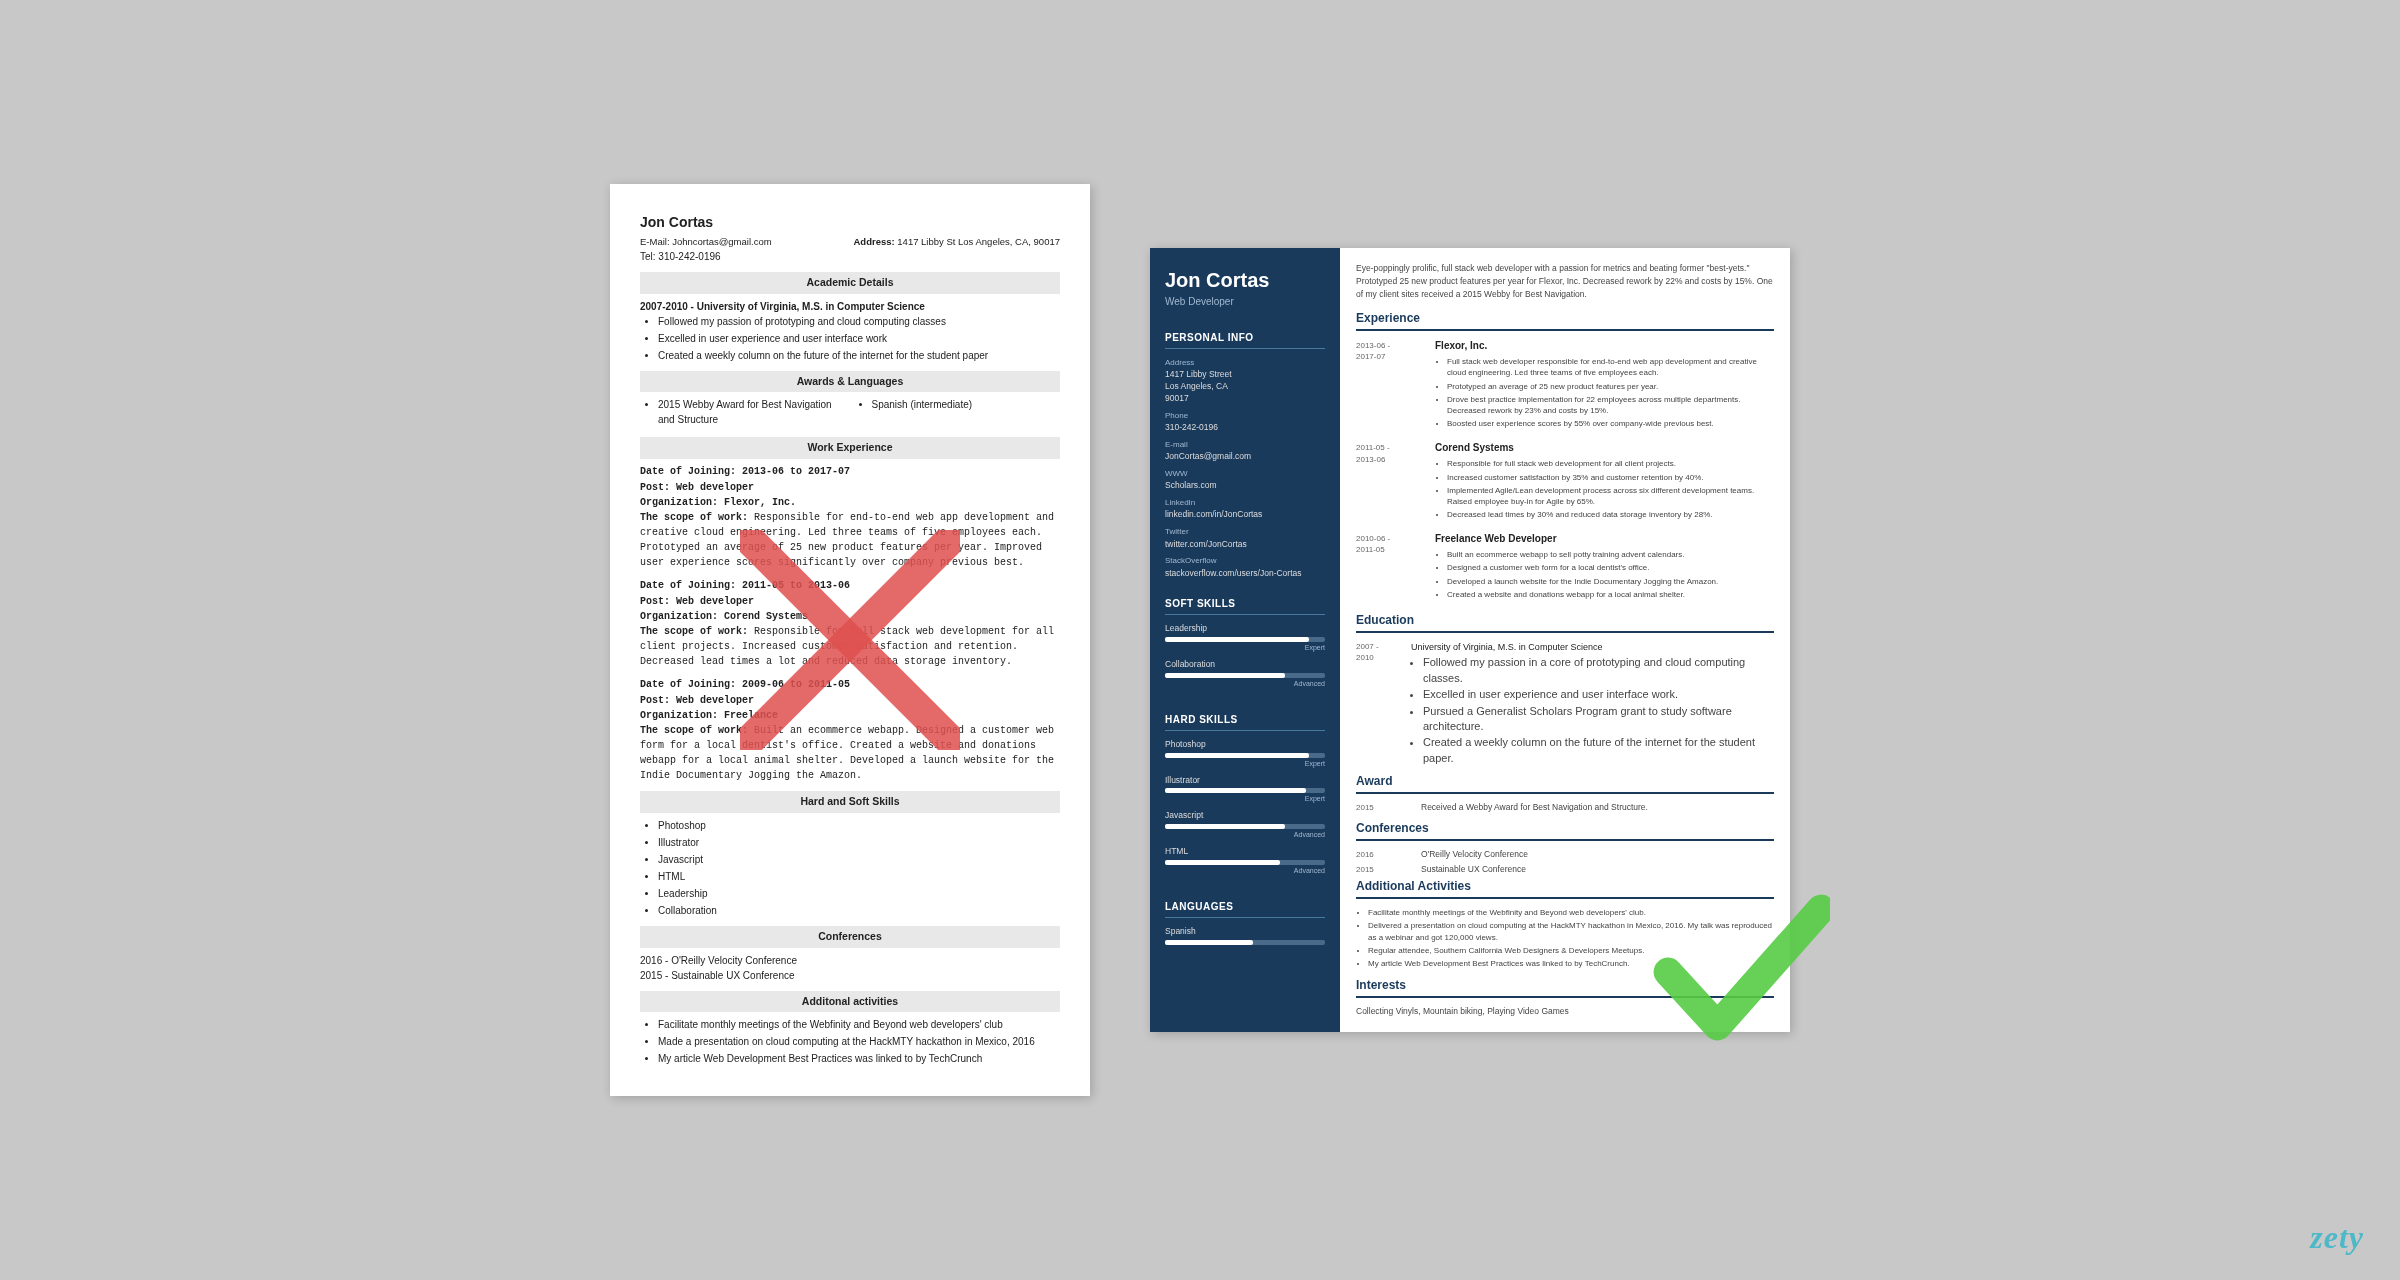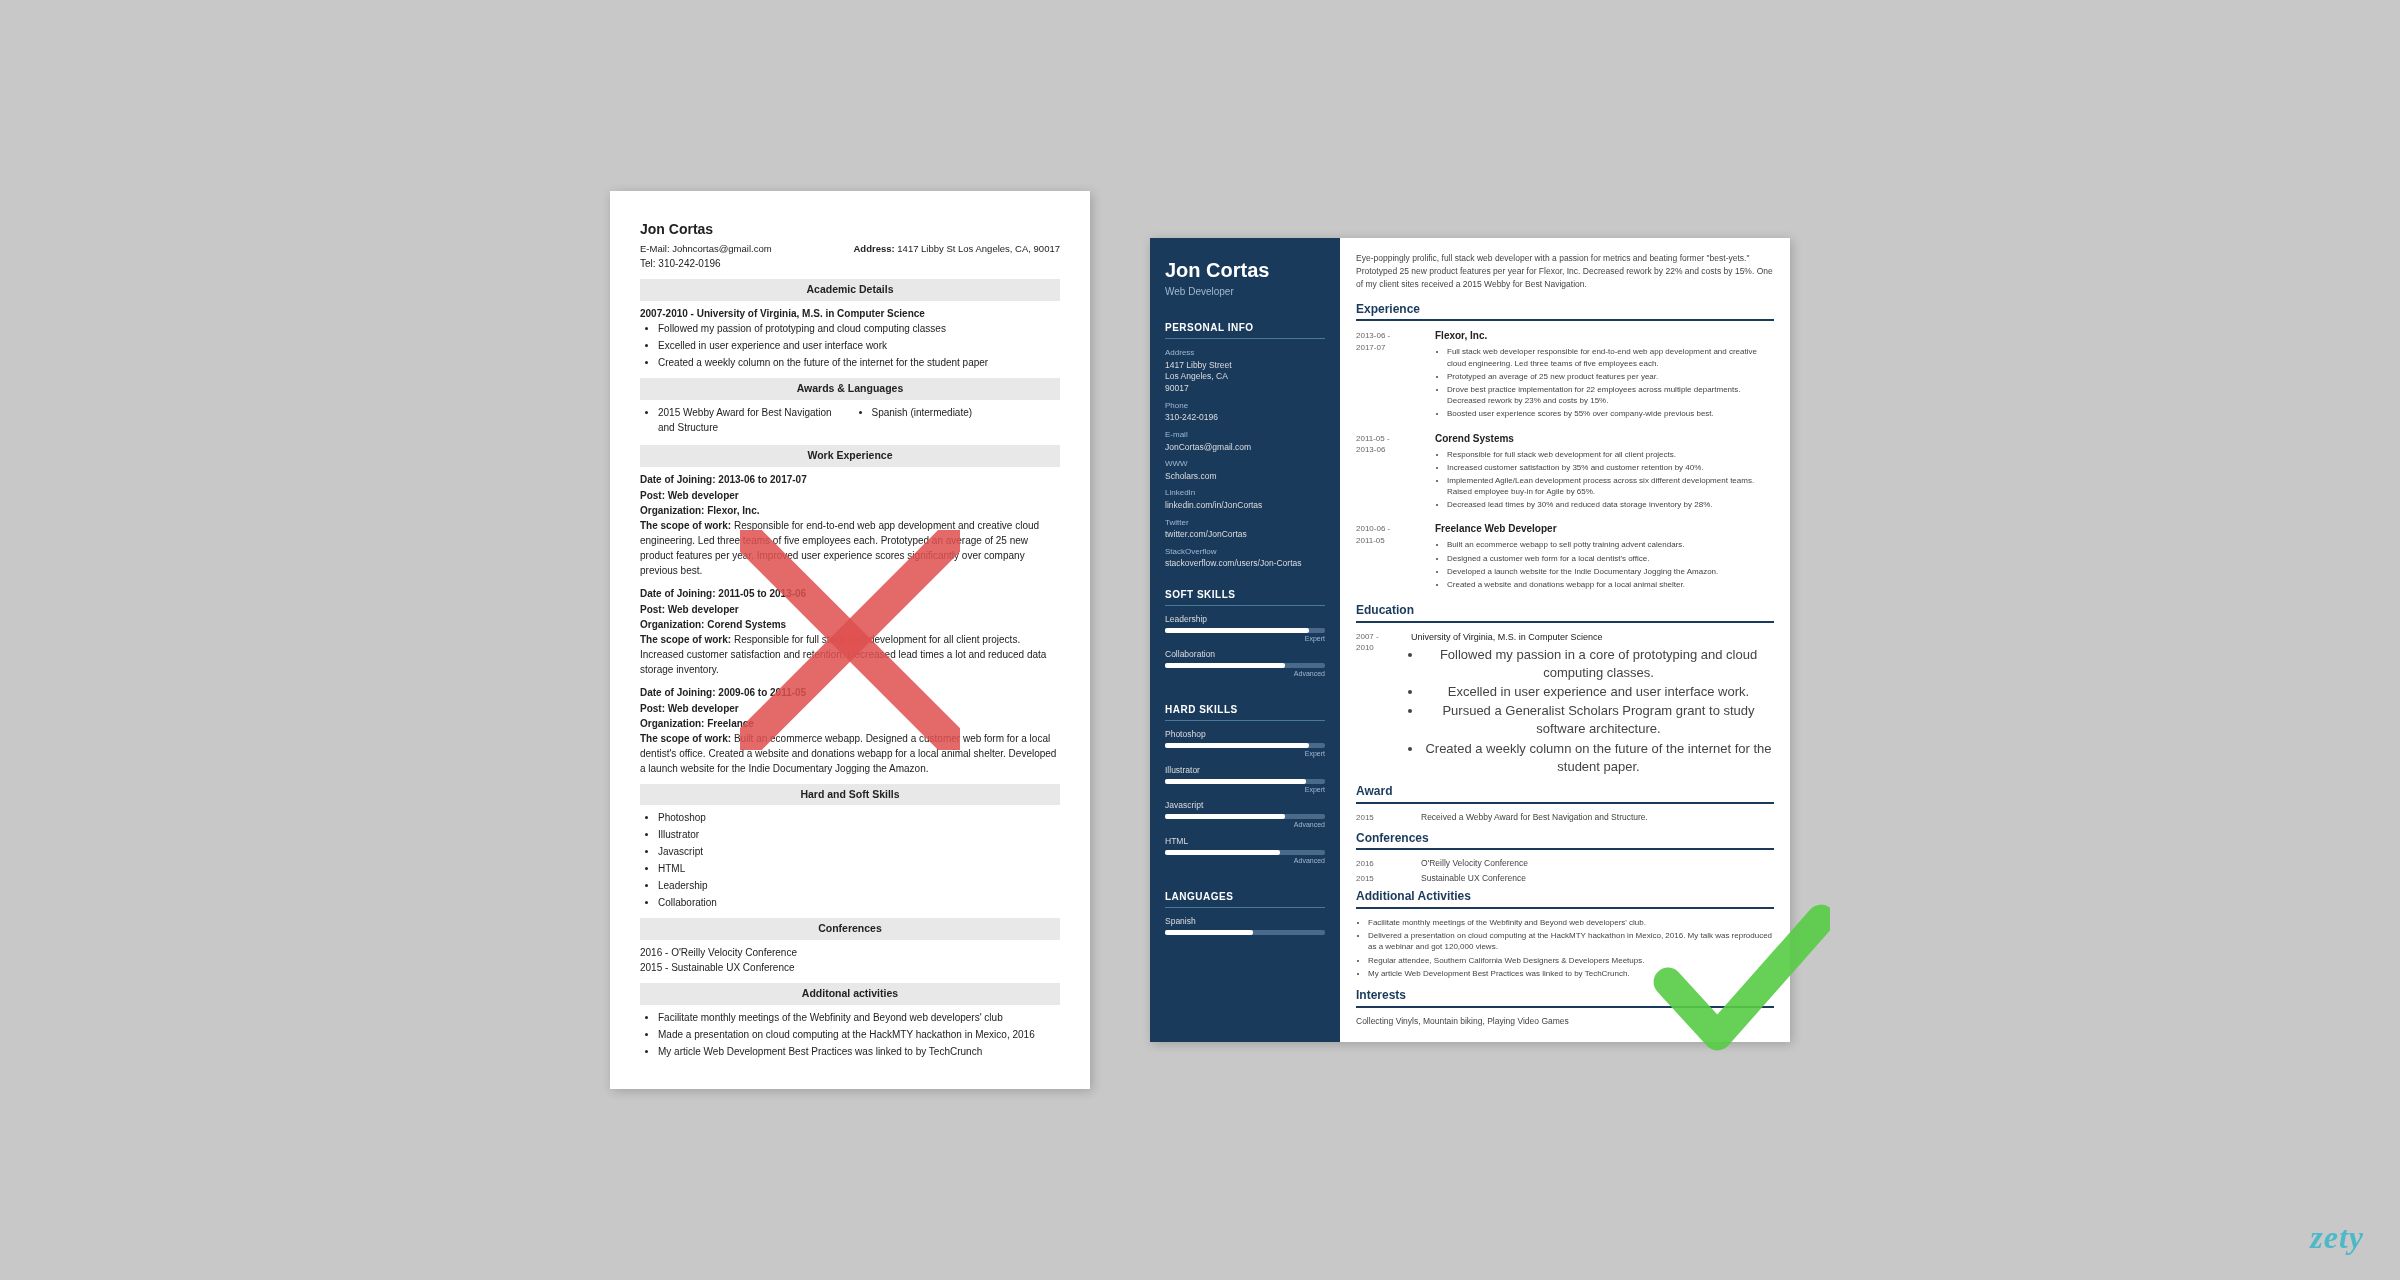--- a/index.html
+++ b/index.html
@@ -50,20 +50,21 @@
 
     .resume-plain ul {
       padding-left: 18px;
     }
     .resume-plain ul li {
       margin-bottom: 2px;
     }
 
     .resume-plain .job-entry {
       margin-bottom: 8px;
+      font-family: Liberation Mono, monospace;
     }
     .resume-plain .job-date {
       font-weight: bold;
       margin-bottom: 1px;
     }
     .resume-plain .job-post span, .resume-plain .job-org span {
       font-weight: bold;
     }
 
     
@@ -237,24 +238,23 @@
       font-weight: normal;
       color: #222;
     }
 
     .resume-designed .edu-right ul {
       padding-left: 12px;
       margin-top: 2px;
     }
 
     .resume-designed .edu-right ul li {
-      font-size: 13px;
+      font-size: 11px;
       color: #444;
       margin-bottom: 1px;
-      text-align: center;
     }
 
     .resume-designed .award-entry {
       display: flex;
       gap: 10px;
       margin-bottom: 6px;
     }
 
     .resume-designed .award-year {
       font-size: 8px;

